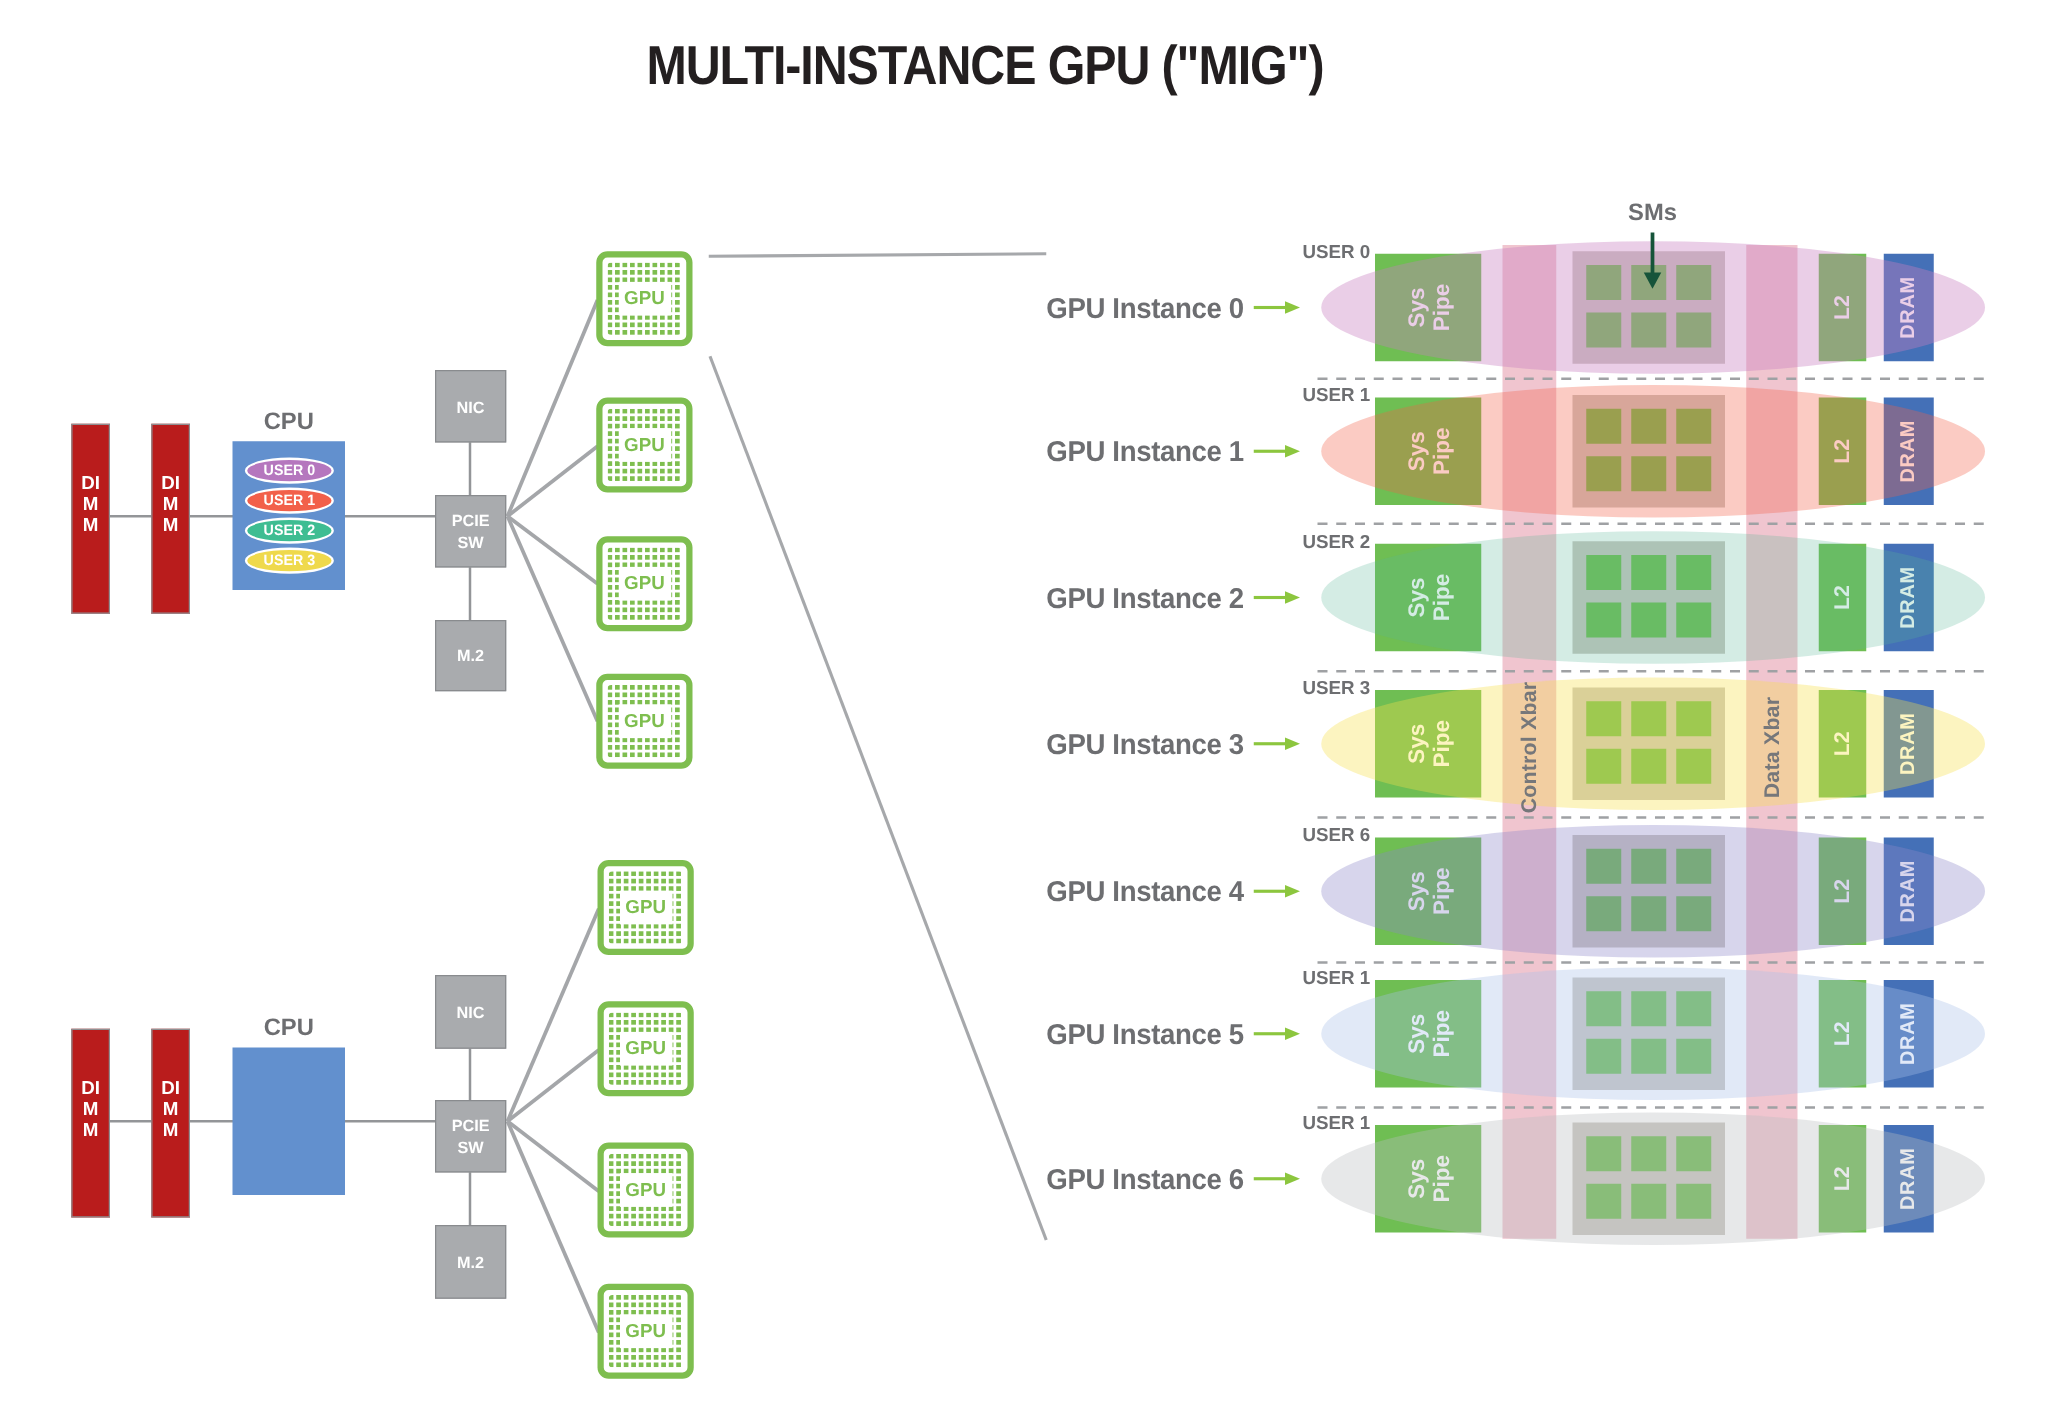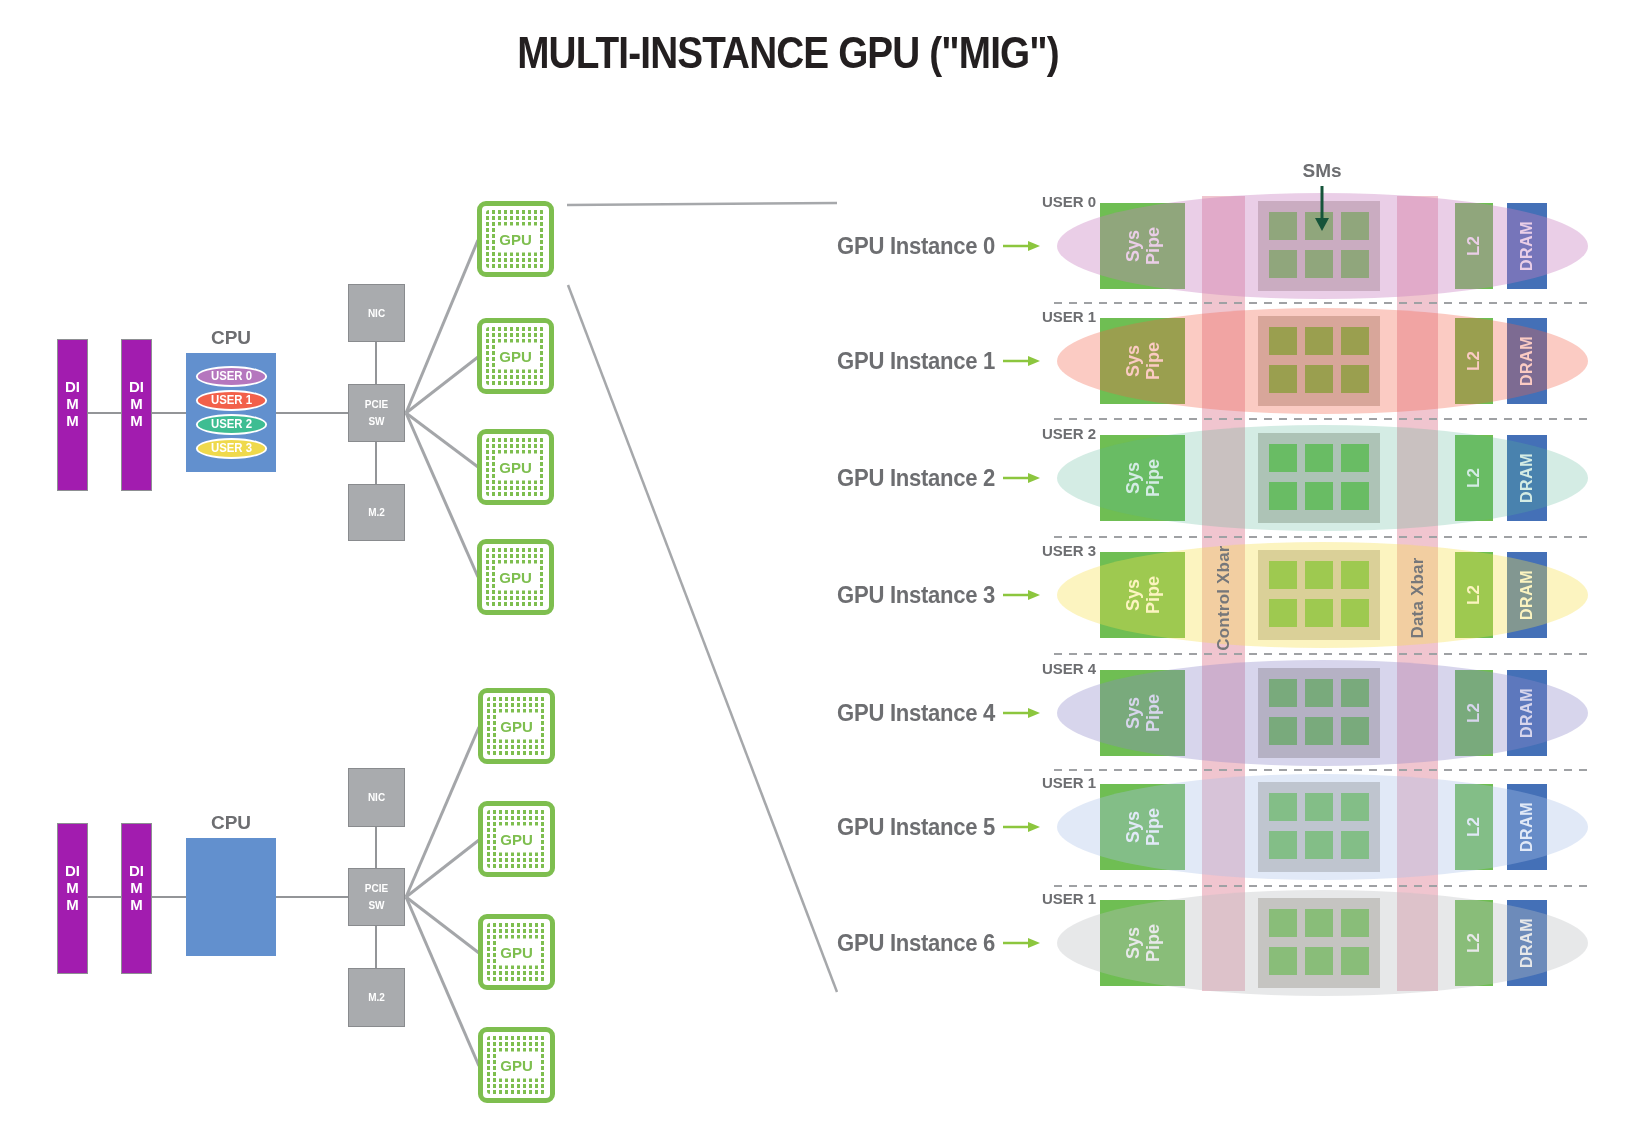--- a/index.html
+++ b/index.html
@@ -3,26 +3,26 @@
 <meta charset="utf-8">
 <style>
   html,body{margin:0;padding:0;background:#fff;}
   #canvas{position:relative;width:1647px;height:1129px;background:#fff;overflow:hidden;
           font-family:"Liberation Sans","DejaVu Sans",sans-serif;}
   .abs{position:absolute;}
   
   #title{left:130px;top:28px;width:1316px;text-align:center;font-size:44px;font-weight:800;
          color:#231f20;transform:scaleX(.88);letter-spacing:-1px;z-index:6;}
   
-  .dimm{width:29px;background:#a21caf;border:1px solid #8d8f92;z-index:2;}
+  .dimm{width:29px;background:#b91c1c;border:1px solid #8d8f92;z-index:2;}
   .dimm-t{width:15px;margin:0 auto;word-break:break-all;text-align:center;color:#fff;
           font-weight:bold;font-size:15px;line-height:17px;padding-top:38px;}
   .gbox{width:57px;background:#a9abae;border:1px solid #898b8e;color:#fff;font-weight:bold;
-        font-size:10px;line-height:17px;text-align:center;display:flex;align-items:center;
-        justify-content:center;z-index:2;box-sizing:border-box;}
+        font-size:13px;line-height:17px;text-align:center;display:flex;align-items:center;
+        justify-content:center;z-index:2;box-sizing:border-box;margin-top:12px;}
   .cpu-lab{width:90px;text-align:center;font-size:19px;font-weight:bold;color:#6d6e71;z-index:2;}
   .cpu-box{width:90px;background:#6290ce;z-index:2;display:flex;flex-direction:column;
            align-items:center;gap:3px;box-sizing:border-box;padding-top:13px;}
   .badge{width:71px;height:17px;border:2px solid #fff;border-radius:50%;color:#fff;
          font-size:12px;font-weight:bold;line-height:17px;text-align:center;transform:scaleX(.95);}
   
   .chip{width:67px;height:66px;background:#fff;border:5px solid #7ebe4f;border-radius:9px;z-index:2;}
   .chip-dots{position:absolute;inset:4px;border-radius:3px;
      background:conic-gradient(at 3.5px 3.5px,transparent 270deg,#7ebe4f 270deg) 0 0/6px 6px;}
   .chip-core{position:absolute;left:50%;top:50%;transform:translate(-50%,-50%);width:42px;height:27px;
@@ -248,21 +248,21 @@
         <div class="vlabel l2-t">L2</div>
       </div>
     <div class="abs drambox">
         <div class="vlabel dr-t">DRAM</div>
       </div>
     <div class="abs row-tint" style="background: rgba(247, 224, 74, 0.35);"></div>
   </div>
 
   <div class="abs mig-row" style="top:655px;">
     <div class="abs inst-lab">GPU Instance 4</div>
-    <div class="abs user-lab">USER 4</div>
+    <div class="abs user-lab">USER 6</div>
     <div class="abs syspipe">
         <div class="vlabel sp-t">Sys Pipe</div>
       </div>
     <div class="abs smbox">
         <div class="sm"></div>
         <div class="sm"></div>
         <div class="sm"></div>
         <div class="sm"></div>
         <div class="sm"></div>
         <div class="sm"></div>

